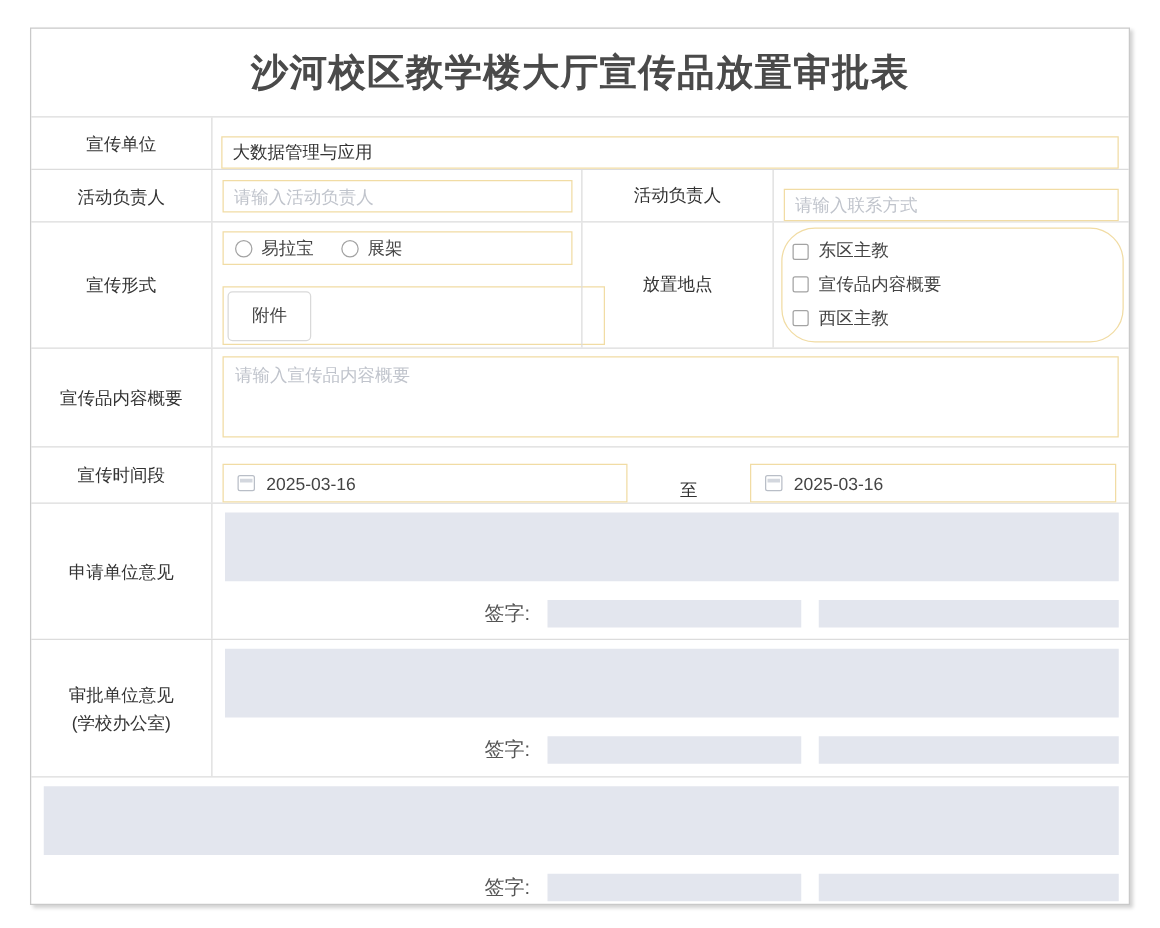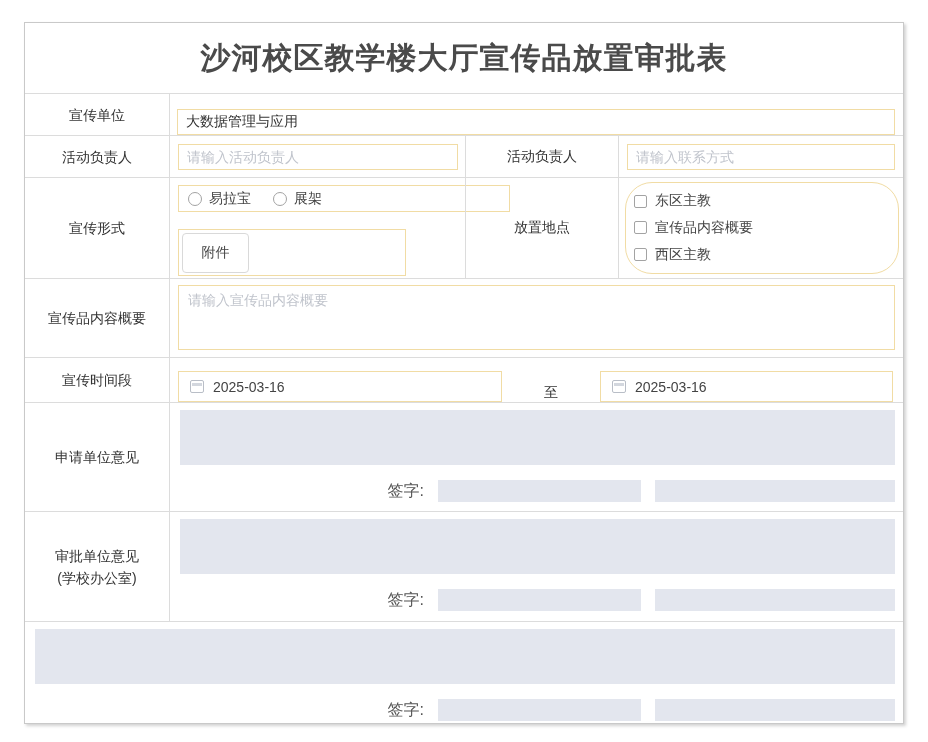--- a/index.html
+++ b/index.html
@@ -24,29 +24,29 @@
   .gold { border:1px solid #f1dca4; background:#fff; }
   input.gold, .ta.gold { font-family:"Liberation Sans", sans-serif; font-size:14px; color:#333; outline:none; }
   input.gold::placeholder { color:#c0c4cc; }
 
   .r1 { height:42px; }
   .unit-input { margin-left:7px; width:718px; height:26px; padding:0 8px; }
 
   .r2 { height:42px; }
   .cell-a { width:295px; flex:0 0 295px; display:flex; align-items:center; }
   .leader-input { margin-left:8px; width:280px; height:26px; padding:12px 8px; }
-  .cell-b { flex:1; display:flex; align-items:center; }
+  .cell-b { flex:1; display:flex; align-items:flex-end; }
   .contact-input { margin-left:8px; width:268px; height:26px; padding:0 8px; }
 
   .r3 { height:101px; }
   .cell-a3 { width:295px; flex:0 0 295px; display:flex; flex-direction:column; }
-  .radio-box { margin:7px 0 0 8px; width:332px; height:27px; display:flex; align-items:center; gap:22px; padding:12px 9px; }
+  .radio-box { margin:7px 0 0 8px; width:280px; height:27px; display:flex; align-items:center; gap:22px; padding:12px 9px; }
   .radio-item { display:flex; align-items:center; gap:7px; font-size:14px; color:#444; cursor:pointer; }
   .radio-circle { width:14px; height:14px; border:1px solid #a3a3a3; border-radius:50%; background:#fff; }
-  .attach-box { margin:17px 0 0 8px; width:228px; height:47px; display:flex; align-items:center; }
+  .attach-box { margin:17px 0 0 8px; width:306px; height:47px; display:flex; align-items:center; }
   .attach-btn { margin-left:3px; width:67px; height:40px; background:#fff; border:1px solid #d9d9d9;
     border-radius:4px; font-size:14px; color:#444; cursor:pointer; font-family:"Liberation Sans", sans-serif; }
   .cell-b3 { flex:1; display:flex; align-items:center; }
   .check-box { margin-left:6px; margin-right:6px; width:274px; height:92px;
     display:flex; flex-direction:column; justify-content:space-around; padding:5px 8px;border-radius:27px; }
   .check-item { display:flex; align-items:center; gap:8px; font-size:14px; color:#444; cursor:pointer; }
   .check-square { width:13px; height:13px; border:1px solid #a3a3a3; border-radius:2px; background:#fff; }
 
   .r4 { height:79px; }
   .ta { margin:7px 10px 7px 8px; width:717px; height:65px; padding:6px 9px; resize:none; display:block; }

